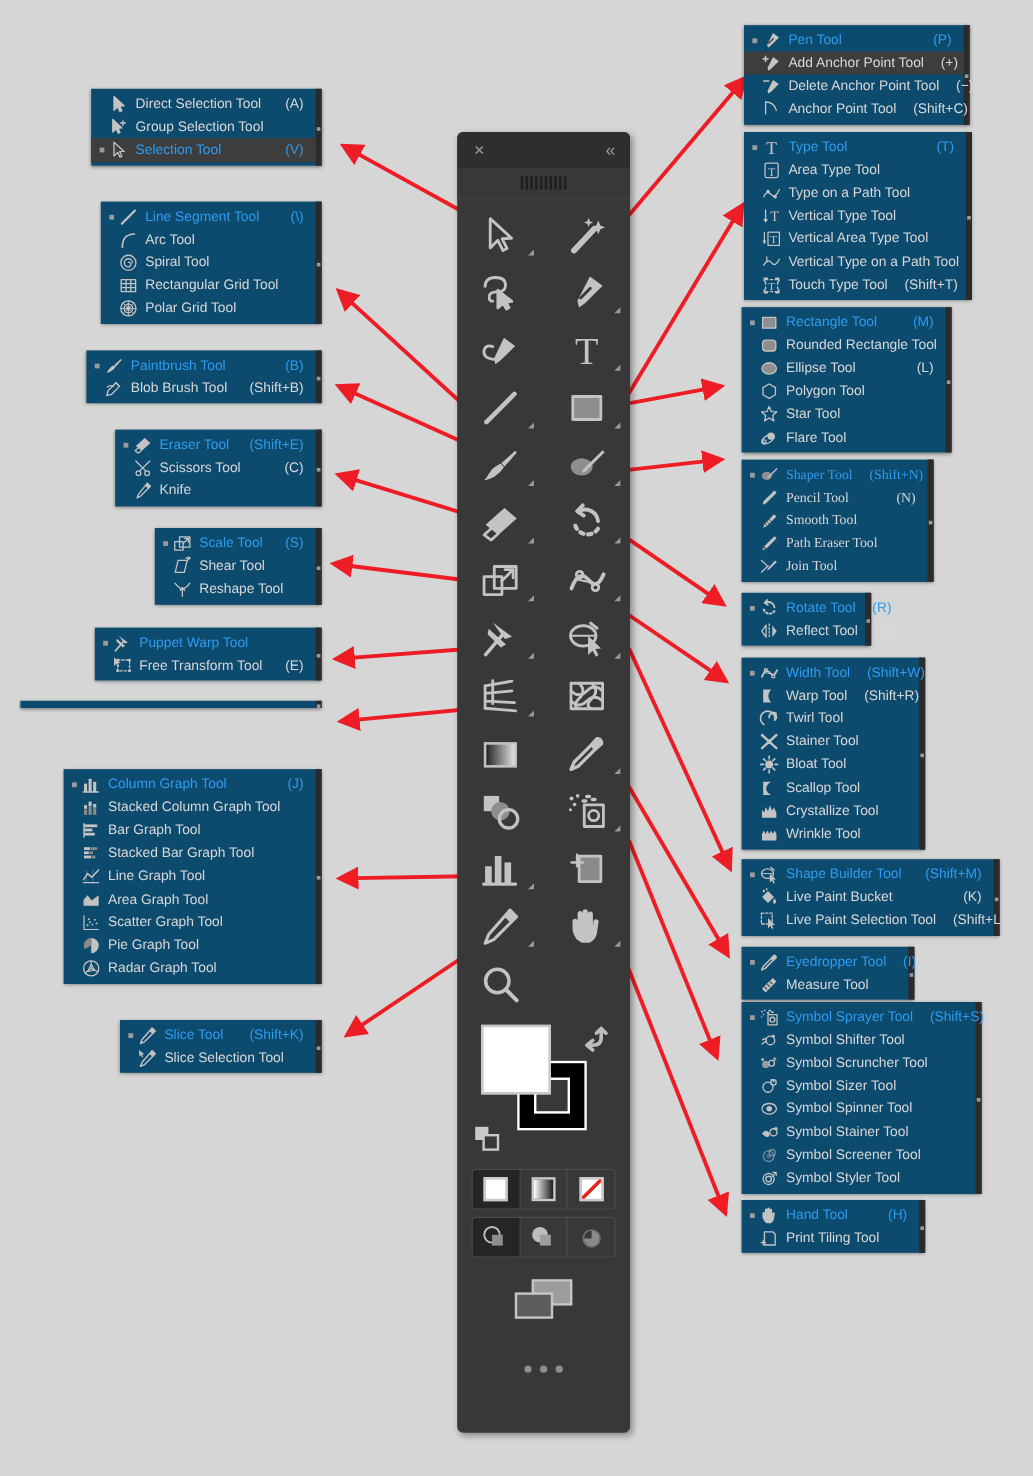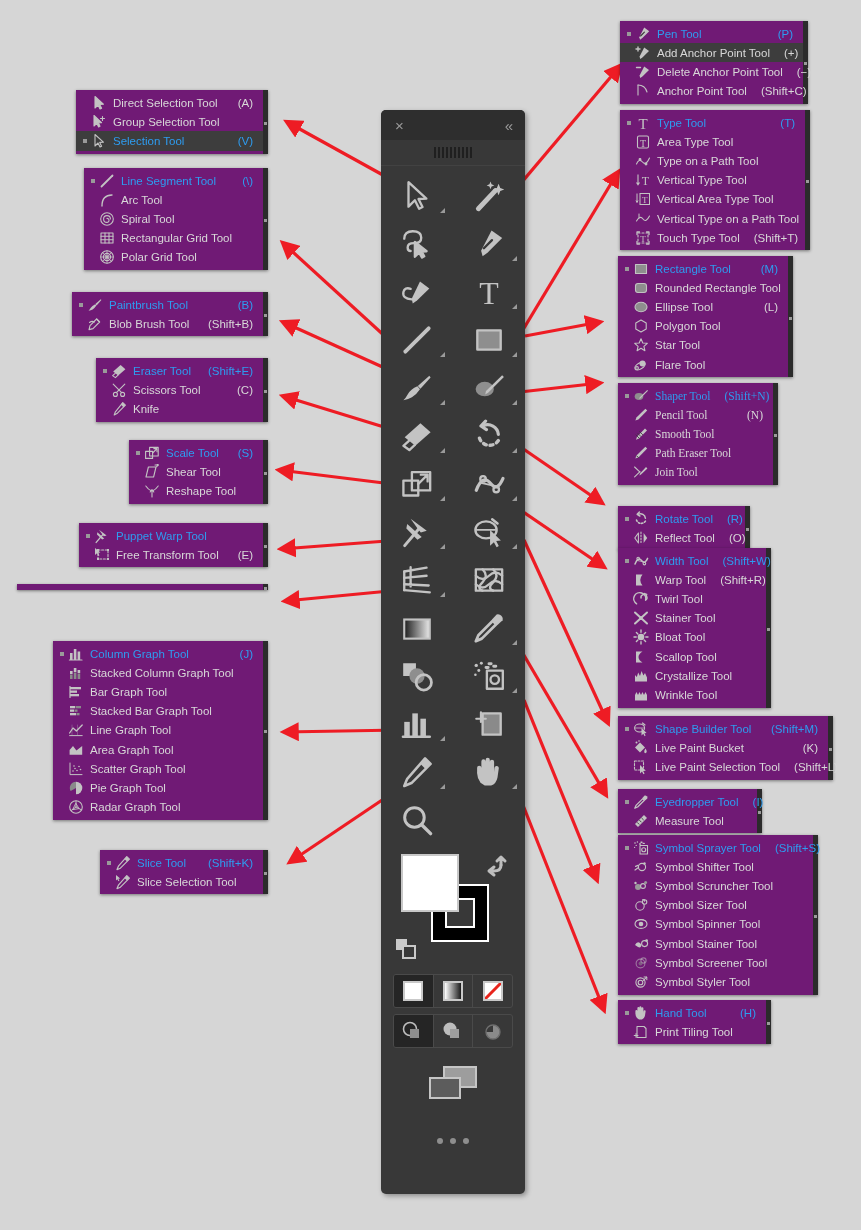--- a/index.html
+++ b/index.html
@@ -7,21 +7,21 @@
     width: 861px; height: 1230px;
     background: #d6d6d6;
     font-family: "Liberation Sans", sans-serif;
     overflow: hidden;
   }
   #root { position: relative; width: 861px; height: 1230px; }
 
   
   .flyout {
     position: absolute;
-    background: #701a75;
+    background: #0c4a6e;
     box-shadow: 0 1px 3px rgba(0,0,0,.45);
     padding: 3px 0 3px 0;
     border-right: 5px solid #2b2b2b;
   }
   .frow {
     display: flex; align-items: center;
     height: 19.2px;
     padding: 0 10px 0 4px;
     white-space: nowrap;
     color: #d8d8d8;
@@ -157,21 +157,21 @@
         <line x1="522" y1="448" x2="602" y2="503"></line>
         <line x1="513" y1="505" x2="604" y2="567"></line>
         <line x1="524" y1="540" x2="608" y2="723"></line>
         <line x1="515" y1="640" x2="606" y2="795"></line>
         <line x1="524" y1="700" x2="597" y2="880"></line>
         <line x1="517" y1="790" x2="604" y2="1010"></line>
       </g>
 </svg>
 
 <div id="panels-layer">
-      <div class="flyout" style="left: 76px; top: 90px; width: 192px;">
+      <div class="flyout" style="left: 76px; top: 74px; width: 192px;">
         <div class="frow">
           <span class="fbullet"></span>
           <span class="ficon">
             <svg width="16" height="16" viewBox="0 0 16 16" fill="none" stroke="#c3c3c3" stroke-width="1.1" stroke-linecap="round" stroke-linejoin="round">
               <path d="M4 1.5 L4 13 L7 10 L9 14 L10.6 13.2 L8.7 9.4 L12.4 9.2 Z" fill="#c3c3c3"></path>
             </svg>
           </span>
           <span class="flabel">Direct Selection Tool</span>
           <span class="fkey">(A)</span>
         </div>
@@ -780,21 +780,21 @@
             <svg width="16" height="16" viewBox="0 0 16 16" fill="none" stroke="#c3c3c3" stroke-width="1.1" stroke-linecap="round" stroke-linejoin="round">
               <path d="M1.6 3 L7 8.2 M1.6 12.8 L7 7.6"></path>
               <path d="M13 3 L14.4 4.4 L8 10.6 L6.4 11.4 L7 9.6 Z" fill="#c3c3c3" stroke="none"></path>
             </svg>
           </span>
           <span class="flabel">Join Tool</span>
           <span class="fkey"></span>
         </div>
         <span class="fnub"></span>
       </div>
-      <div class="flyout" style="left: 618px; top: 506px; width: 132px;">
+      <div class="flyout" style="left: 618px; top: 494px; width: 108px;">
         <div class="frow hi">
           <span class="fbullet"><i></i></span>
           <span class="ficon">
             <svg width="16" height="16" viewBox="0 0 16 16" fill="none" stroke="#c3c3c3" stroke-width="1.1" stroke-linecap="round" stroke-linejoin="round">
               <path d="M12.4 7.2 A5 5 0 0 0 5.2 3.2" stroke-width="1.5"></path>
               <path d="M6.4 1 L4.2 3.3 L6.8 5" fill="none" stroke-width="1.5"></path>
               <path d="M3.5 9 A5 5 0 0 0 12.5 10" stroke-dasharray="1.4 1.8" stroke-width="1.6"></path>
             </svg>
           </span>
           <span class="flabel">Rotate Tool</span>

